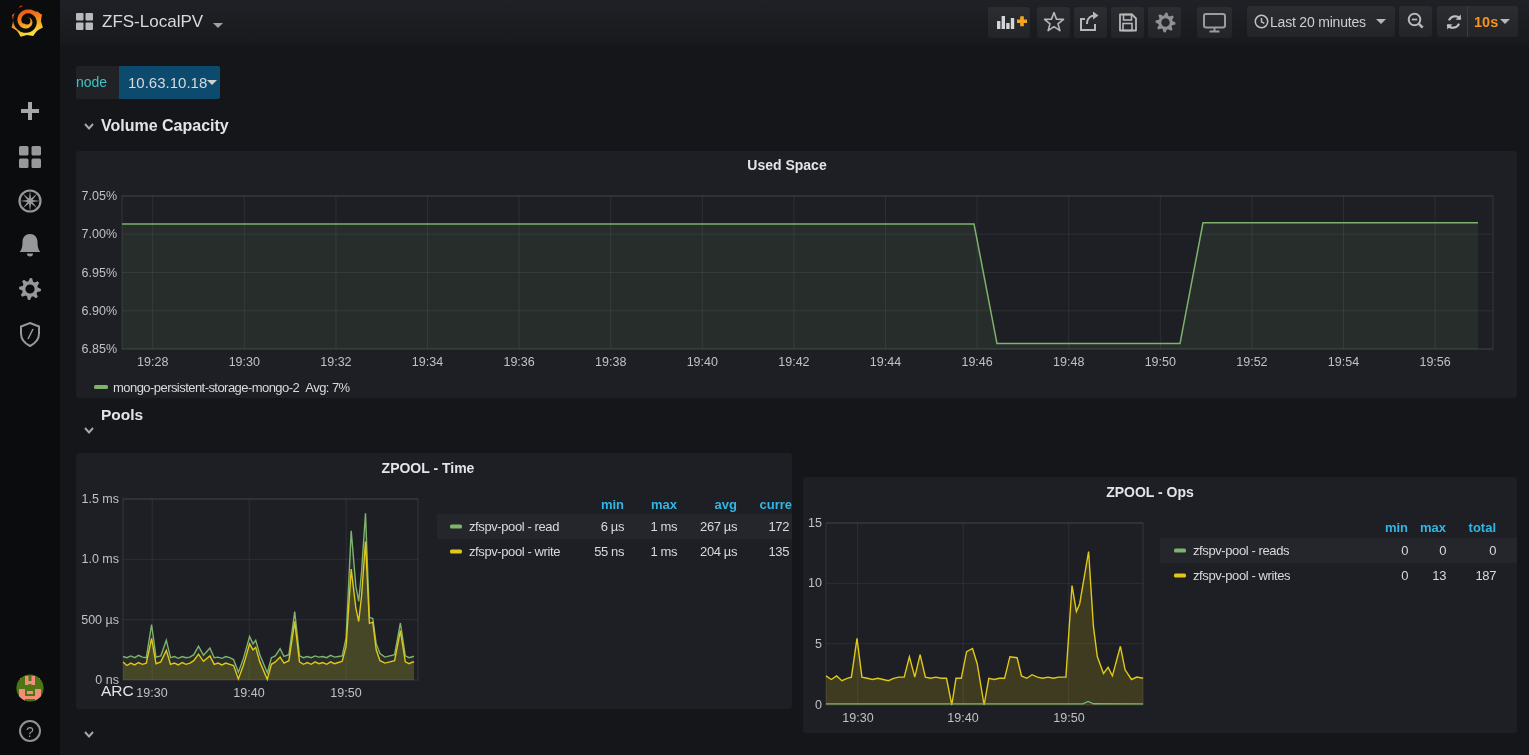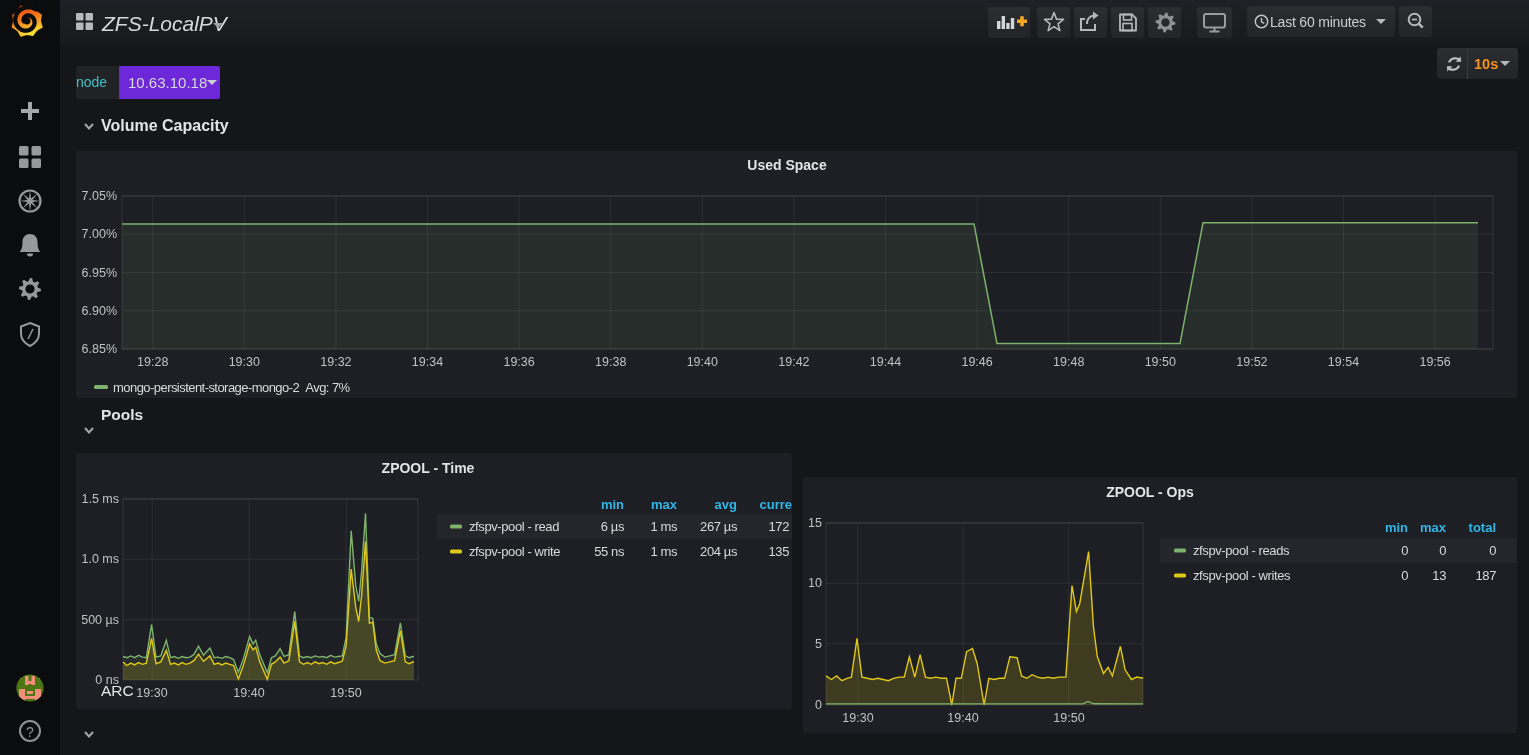--- a/index.html
+++ b/index.html
@@ -74,21 +74,21 @@
 
 <div class="abs" style="left:60px;top:0;width:1469px;height:45px;background:linear-gradient(180deg,#1f2126,#18191c);"></div>
 <svg class="abs" style="left:76px;top:13px;" width="18" height="18">
   <g fill="#b8b9bb">
       <rect x="0" y="0" width="7.5" height="7.5" rx="1"></rect>
       <rect x="9.5" y="0" width="7.5" height="7.5" rx="1"></rect>
   <rect x="0" y="9.5" width="7.5" height="7.5" rx="1"></rect>
       <rect x="9.5" y="9.5" width="7.5" height="7.5" rx="1"></rect>
     </g>
 </svg>
-<div class="abs" style="left:102px;top:12px;font-size:21px;color:#d8d9da;font-style:italic;">ZFS-LocalPV</div>
+<div class="abs" style="left:102px;top:12px;font-size:17px;color:#d8d9da;">ZFS-LocalPV</div>
 <div class="abs" style="left:213px;top:23px;width:0;height:0;border-left:5px solid transparent;border-right:5px solid transparent;border-top:5px solid #9fa1a4;"></div>
 
 <div class="abs" style="left:988px;top:7px;width:42px;height:31px;background:linear-gradient(180deg,#2b2d31,#222428);border-radius:3px;">
   <svg width="42" height="31">
       <g fill="#d4d5d7">
     <rect x="9" y="14" width="3.4" height="8"></rect>
         <rect x="13.6" y="9" width="3.4" height="13"></rect>
         <rect x="18.2" y="16" width="3.4" height="6"></rect>
         <rect x="22.8" y="11" width="3.4" height="11"></rect>
   </g>
@@ -123,45 +123,45 @@
   <svg width="35" height="31">
     <rect x="7" y="7" width="21" height="13.5" rx="2" fill="none" stroke="#9a9da0" stroke-width="2"></rect>
     <path d="M17.5,20.5 v3 M12.5,24.5 h10" stroke="#9a9da0" stroke-width="2"></path>
   </svg>
 </div>
 <div class="abs" style="left:1247px;top:6px;width:148px;height:31px;background:linear-gradient(180deg,#2b2d31,#222428);border-radius:3px;">
   <svg class="abs" style="left:7px;top:8px;" width="16" height="16">
     <circle cx="7.5" cy="7.5" r="6.2" fill="none" stroke="#c0c1c3" stroke-width="1.5"></circle>
     <path d="M7.5,4 v3.8 l2.8,1.6" fill="none" stroke="#c0c1c3" stroke-width="1.5"></path>
   </svg>
-  <div class="abs" style="left:23px;top:8px;font-size:14px;letter-spacing:-0.2px;color:#cdced0;">Last 60 minutes</div>
+  <div class="abs" style="left:23px;top:8px;font-size:14px;letter-spacing:-0.2px;color:#cdced0;">Last 20 minutes</div>
   <div class="abs" style="left:129px;top:13px;width:0;height:0;border-left:5.5px solid transparent;border-right:5.5px solid transparent;border-top:5.5px solid #b5b7b9;"></div>
 </div>
 <div class="abs" style="left:1399px;top:6px;width:33px;height:31px;background:linear-gradient(180deg,#2b2d31,#222428);border-radius:3px;">
   <svg width="33" height="31">
     <circle cx="15.5" cy="13.5" r="5.8" fill="none" stroke="#b5b7b9" stroke-width="2"></circle>
     <path d="M12.8,13.5 h5.4" stroke="#b5b7b9" stroke-width="1.8"></path>
     <path d="M19.7,17.7 l4,4" stroke="#b5b7b9" stroke-width="2.6"></path>
   </svg>
 </div>
-<div class="abs" style="left:1437px;top:6px;width:81px;height:31px;background:linear-gradient(180deg,#2b2d31,#222428);border-radius:3px;margin-top:42px;">
+<div class="abs" style="left:1437px;top:6px;width:81px;height:31px;background:linear-gradient(180deg,#2b2d31,#222428);border-radius:3px;">
   <svg class="abs" style="left:7px;top:6px;" width="20" height="20">
     <path d="M16.5,7.2 a6.5,6.5 0 0 0 -11.5,1.2 M3.5,12.8 a6.5,6.5 0 0 0 11.5,-1.2" fill="none" stroke="#c0c1c3" stroke-width="2.2"></path>
     <path d="M16.8,2.5 v5.2 h-5.2 z" fill="#c0c1c3"></path>
     <path d="M3.2,17.5 v-5.2 h5.2 z" fill="#c0c1c3"></path>
   </svg>
   <div class="abs" style="left:30px;top:0;width:1px;height:31px;background:#3a3c40;"></div>
   <div class="abs" style="left:37px;top:8px;font-size:14.5px;font-weight:bold;color:#f7941e;">10s</div>
   <div class="abs" style="left:63px;top:13px;width:0;height:0;border-left:5.5px solid transparent;border-right:5.5px solid transparent;border-top:5.5px solid #b5b7b9;"></div>
 </div>
 
 <div class="abs" style="left:76px;top:66px;width:43px;height:33px;background:#202226;border-radius:2px 0 0 2px;">
   <div class="abs" style="left:0;top:0;width:43px;height:33px;line-height:33px;font-size:14px;color:#3fc0c4;">node</div>
 </div>
-<div class="abs" style="left:119px;top:66px;width:101px;height:33px;background:#6d28d9;border-radius:0 2px 2px 0;">
+<div class="abs" style="left:119px;top:66px;width:101px;height:33px;background:#0c4a6e;border-radius:0 2px 2px 0;">
   <div class="abs" style="left:9px;top:0;height:33px;line-height:33px;font-size:15px;color:#d8d9da;">10.63.10.18</div>
   <div class="abs" style="left:88px;top:14px;width:0;height:0;border-left:5px solid transparent;border-right:5px solid transparent;border-top:5px solid #d0d1d3;"></div>
 </div>
 
 <svg class="abs" style="left:83px;top:120px;" width="12" height="12">
     <path d="M2,4 l4,4.5 l4,-4.5" fill="none" stroke="#a5a7aa" stroke-width="2"></path>
   </svg>
 <div class="abs" style="left:101px;top:117px;font-size:16px;font-weight:bold;color:#e3e4e6;">Volume Capacity</div>
 
 <div class="abs" style="left:76px;top:151px;width:1441px;height:247px;background:#1d1f24;border-radius:3px;">

